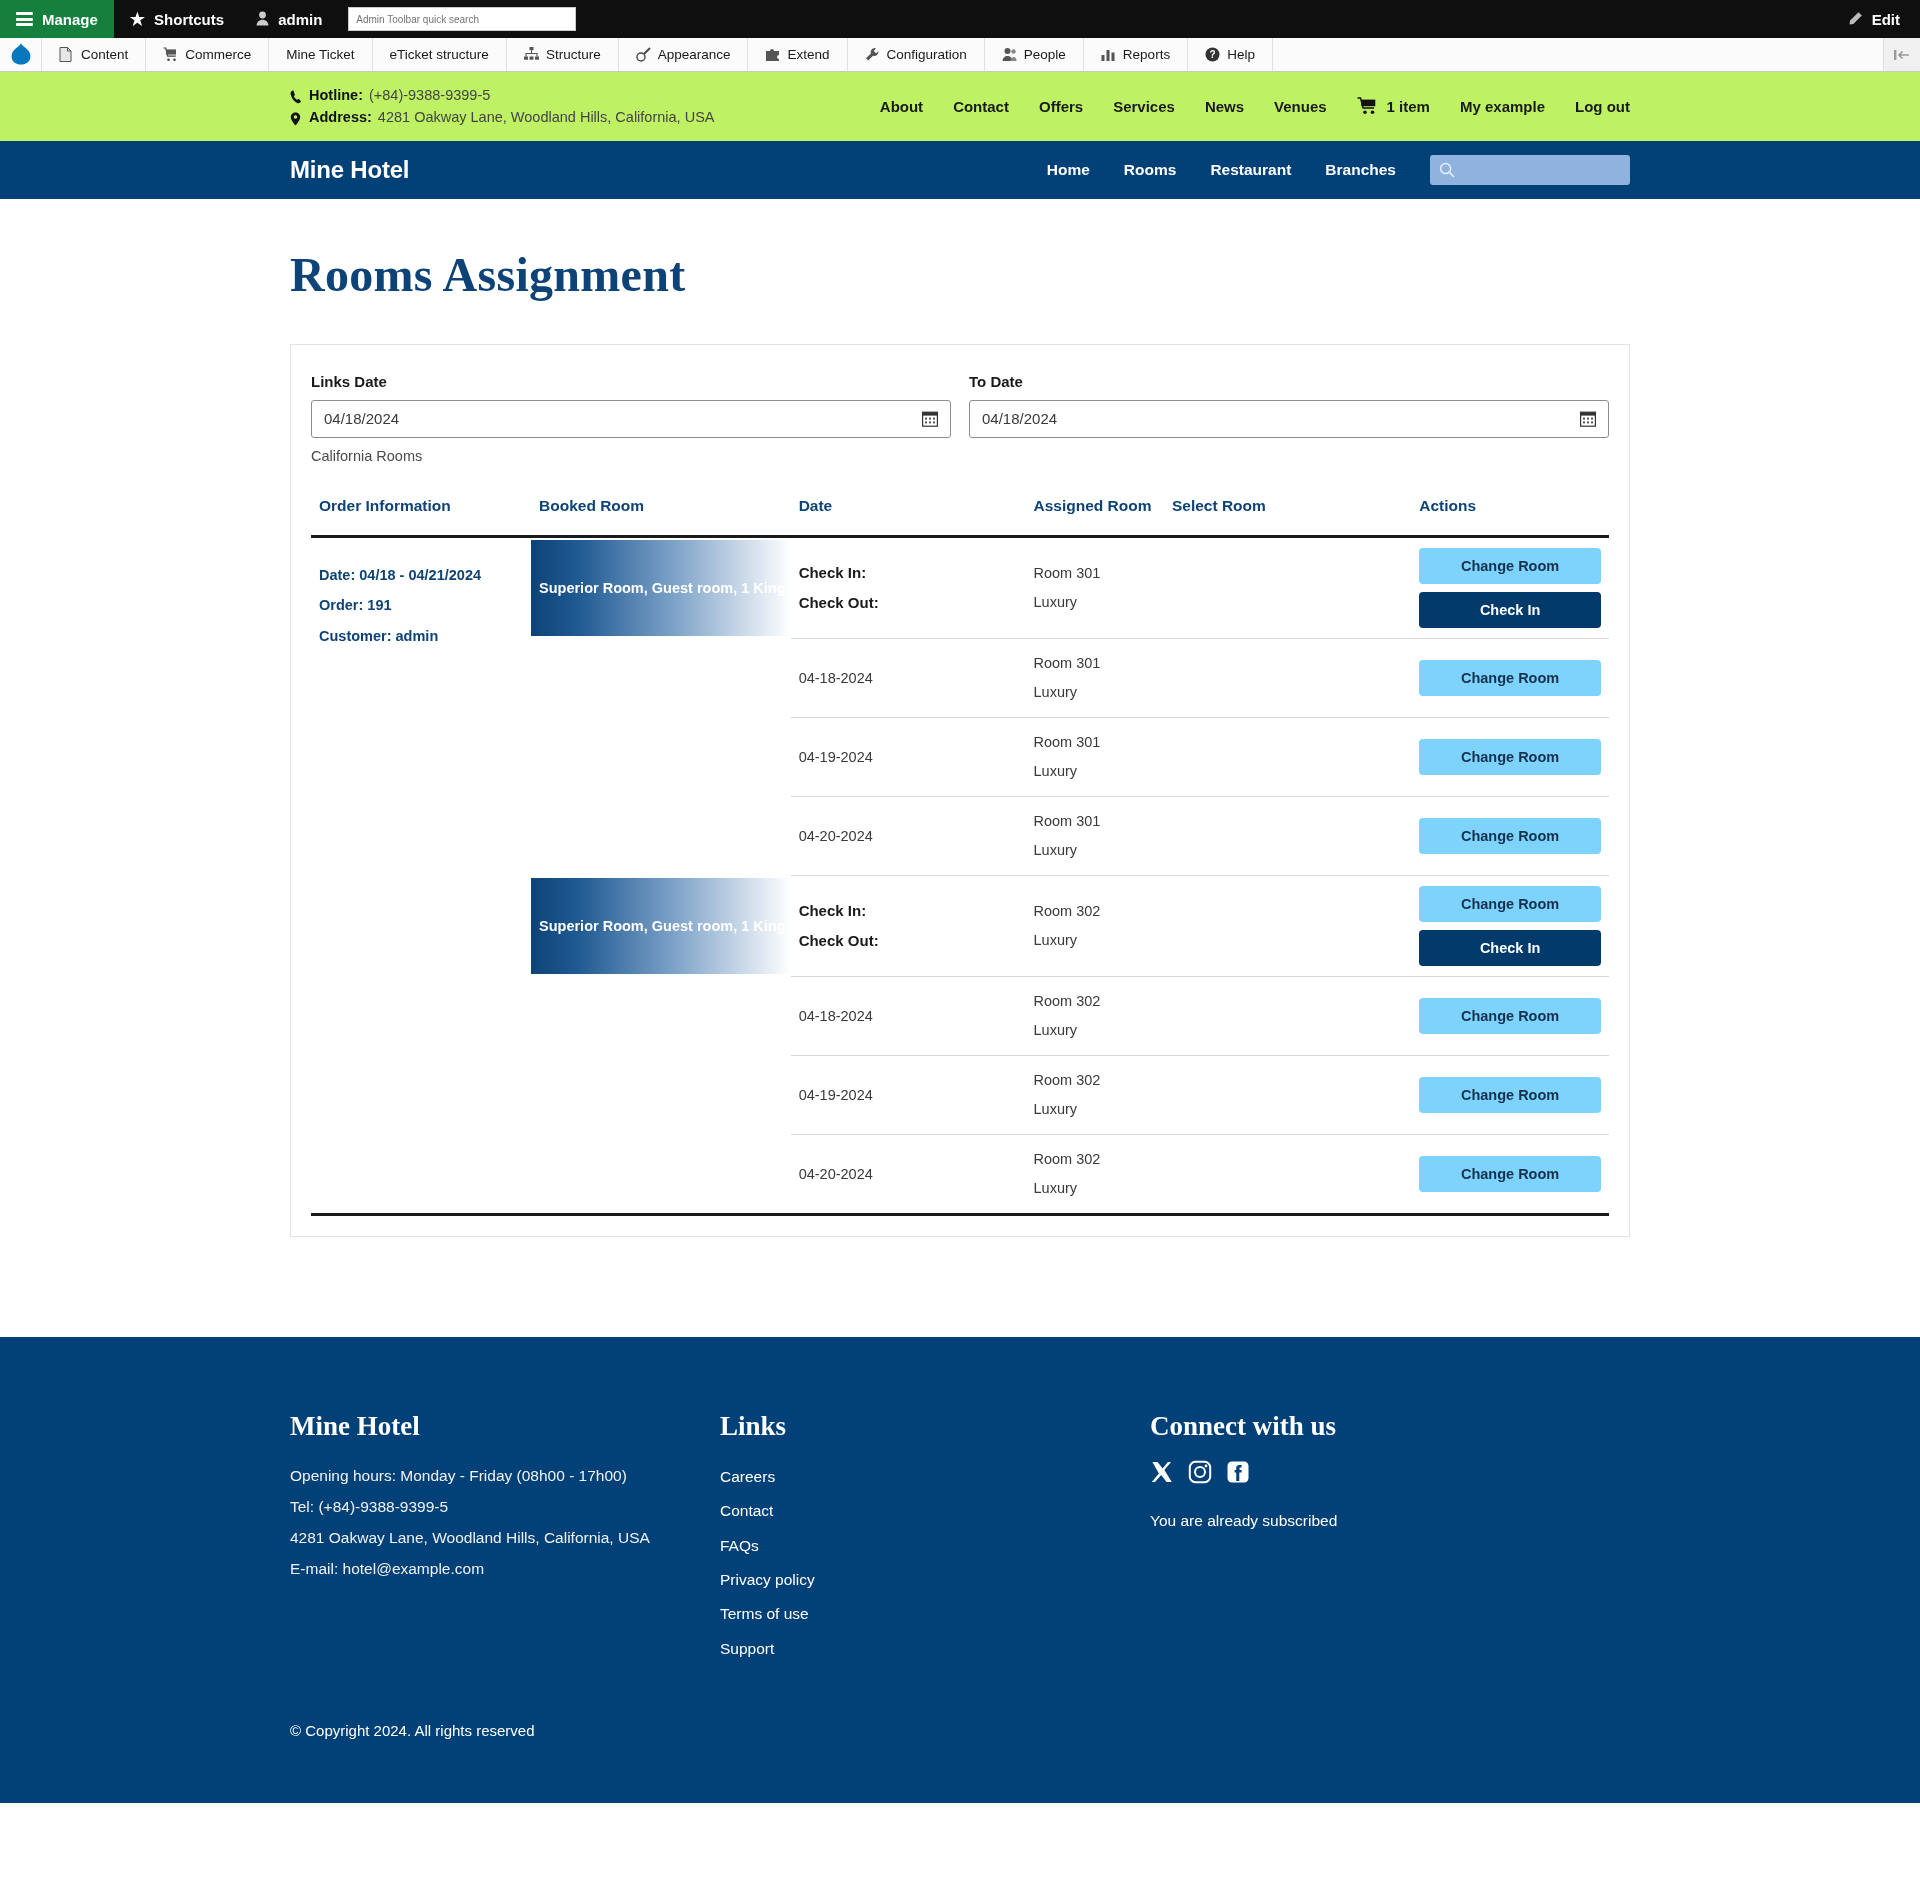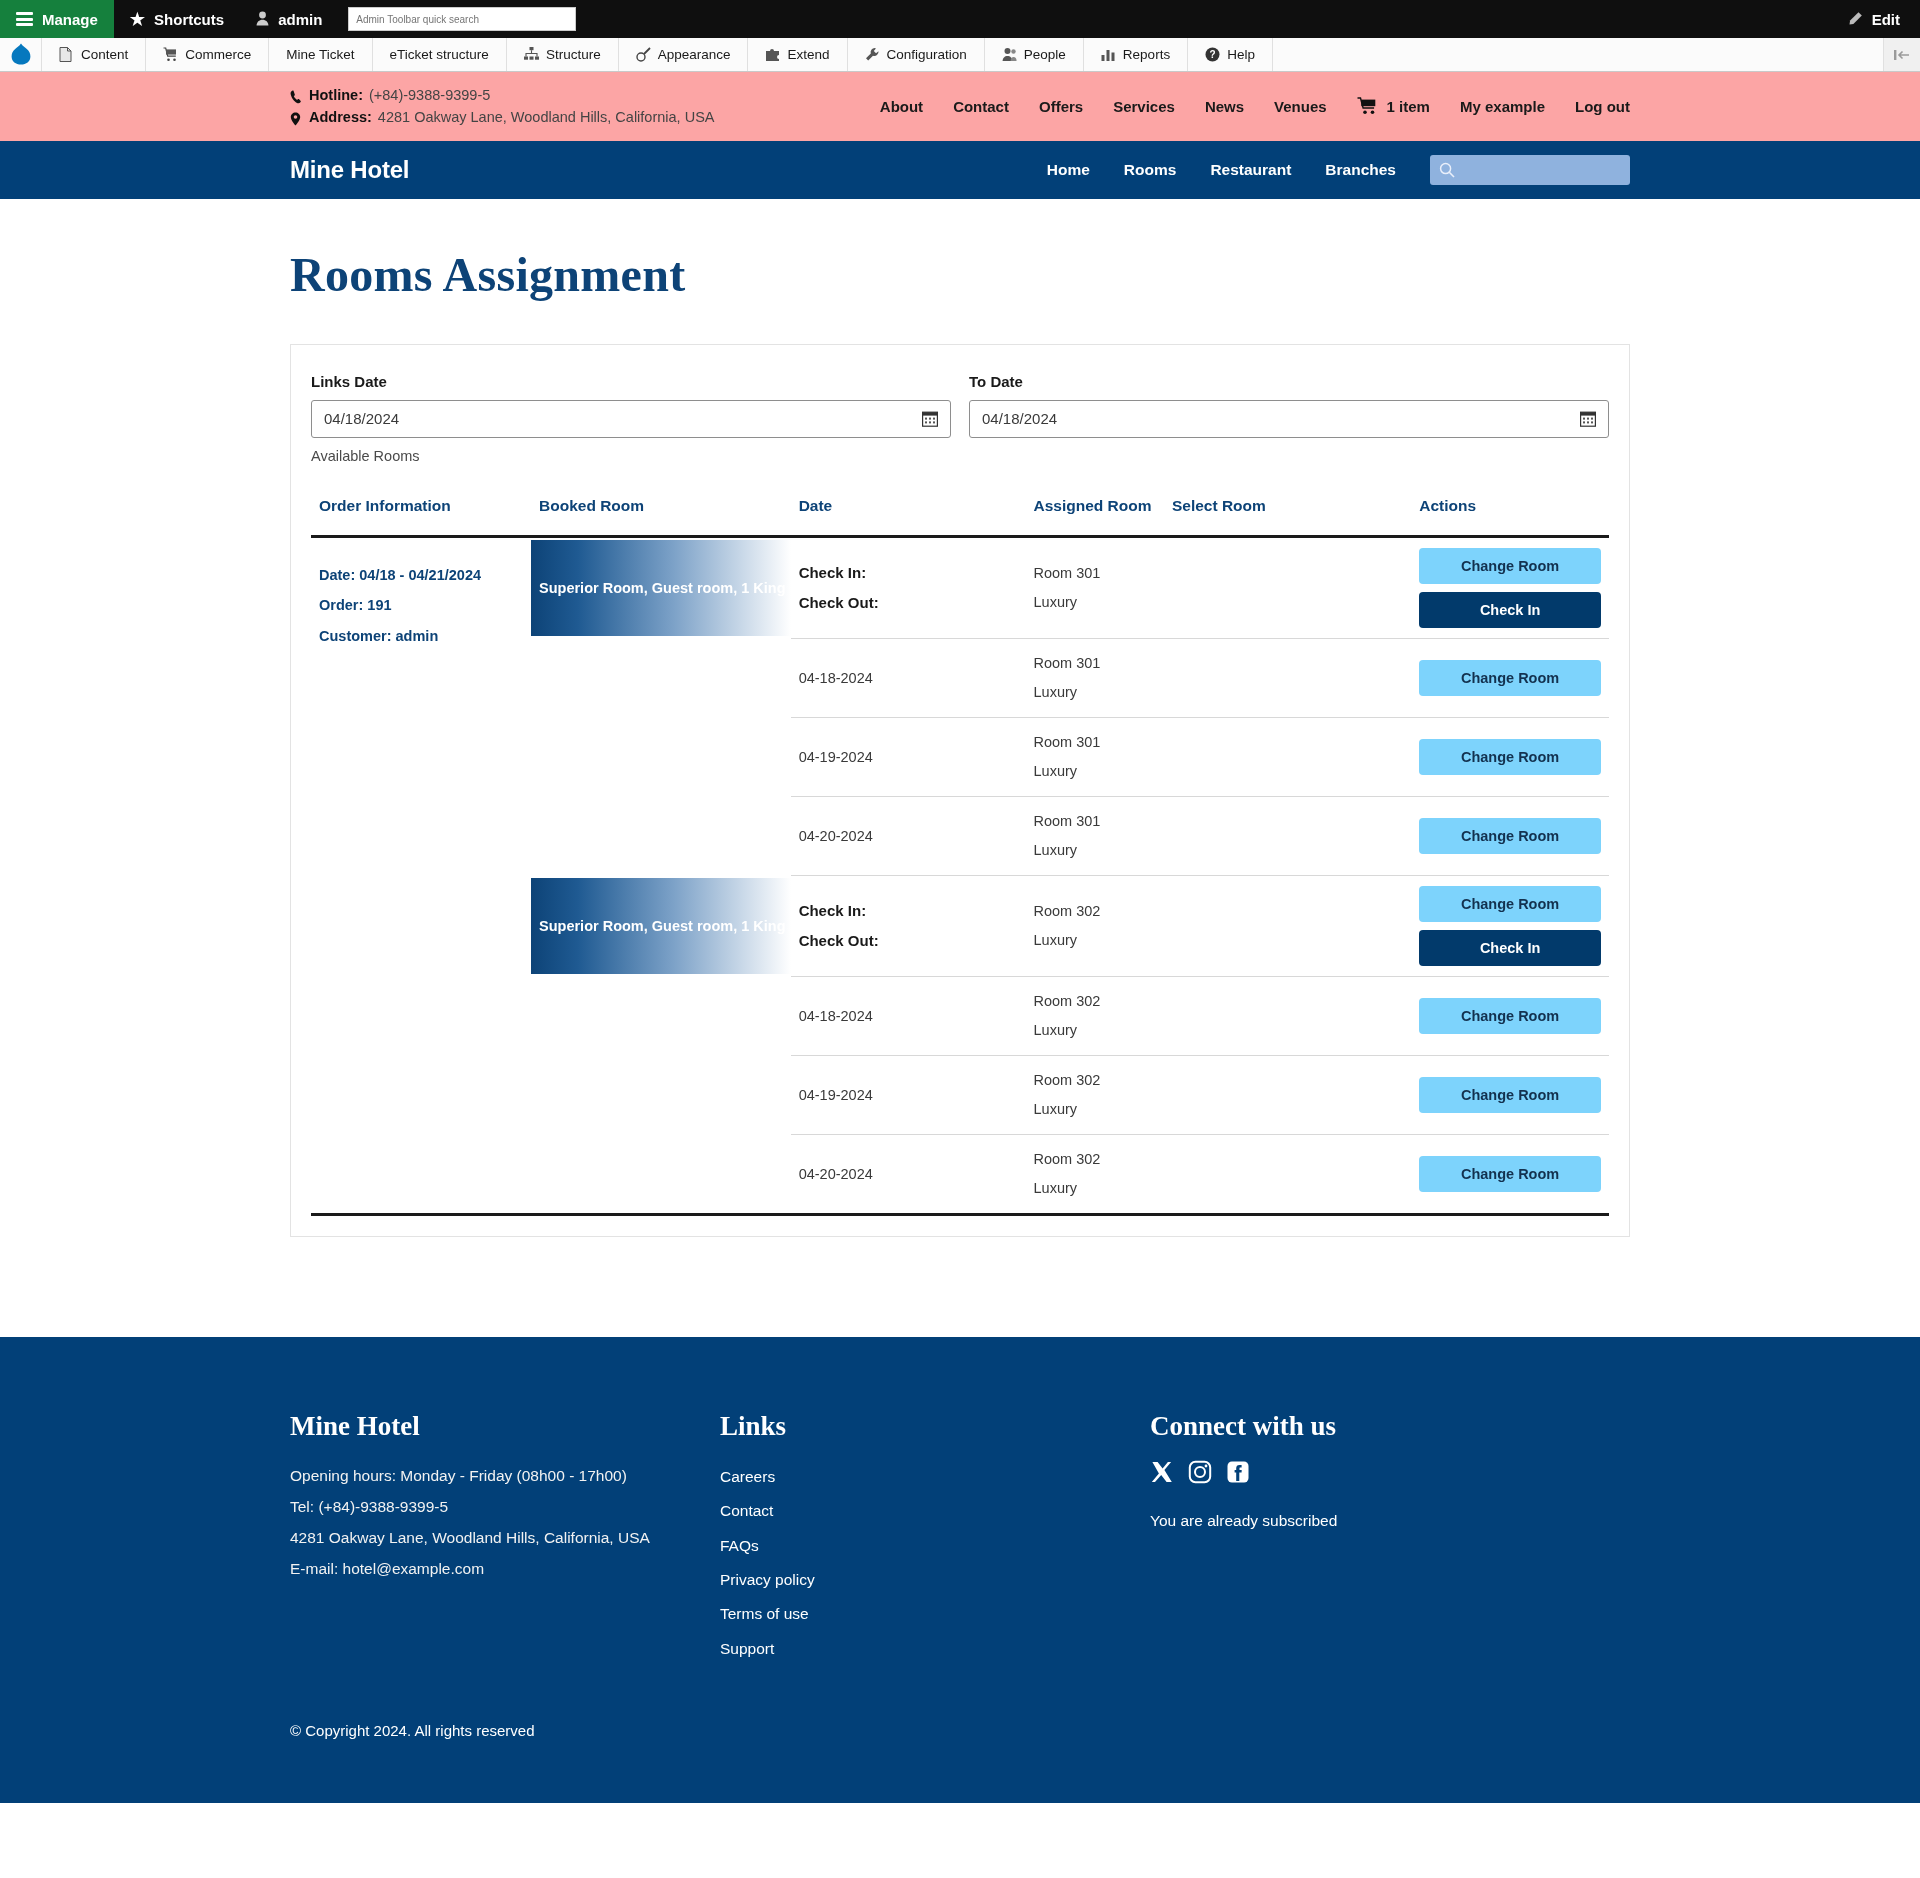--- a/index.html
+++ b/index.html
@@ -99,21 +99,21 @@
     font-size: 14px;
   }
   .am-ico { width:15px; height:15px; display:inline-block; flex:none; }
 
   
   .site-top {
     max-width: 1920px;
     padding: 12px 0 12px 0;
     display: flex;
     align-items: flex-start;
-    background: #fca5a5;
+    background: #bef264;
   }
   .site-top-inner {
     width: 1340px;
     margin: 0 auto;
     display: flex;
     align-items: center;
     justify-content: space-between;
   }
   .contact-lines { font-size: 14.5px; line-height: 1.55; color: #1a1a1a; }
   .contact-lines .cl { display: flex; align-items: center; gap: 6px; }
@@ -549,21 +549,21 @@
                 <rect x="0.6" y="2.2" width="14.8" height="3.4" fill="#333"></rect>
                 <rect x="3" y="7.6" width="2" height="2" fill="#555"></rect>
                 <rect x="7" y="7.6" width="2" height="2" fill="#555"></rect>
                 <rect x="11" y="7.6" width="2" height="2" fill="#555"></rect>
                 <rect x="3" y="11.4" width="2" height="2" fill="#555"></rect>
                 <rect x="7" y="11.4" width="2" height="2" fill="#555"></rect>
                 <rect x="11" y="11.4" width="2" height="2" fill="#555"></rect>
               </svg>
           </span>
         </div>
-        <div class="avail-note">Available Rooms</div>
+        <div class="avail-note">California Rooms</div>
       </div>
       <div class="date-field">
         <label>To Date</label>
         <div class="date-input">
           <input type="text" value="04/18/2024" style="">
           <span class="cal-ico">
             <svg width="16" height="17" viewBox="0 0 16 17">
                 <rect x="0.6" y="2.2" width="14.8" height="14" fill="none" stroke="#333" stroke-width="1.2"></rect>
                 <rect x="0.6" y="2.2" width="14.8" height="3.4" fill="#333"></rect>
                 <rect x="3" y="7.6" width="2" height="2" fill="#555"></rect>

